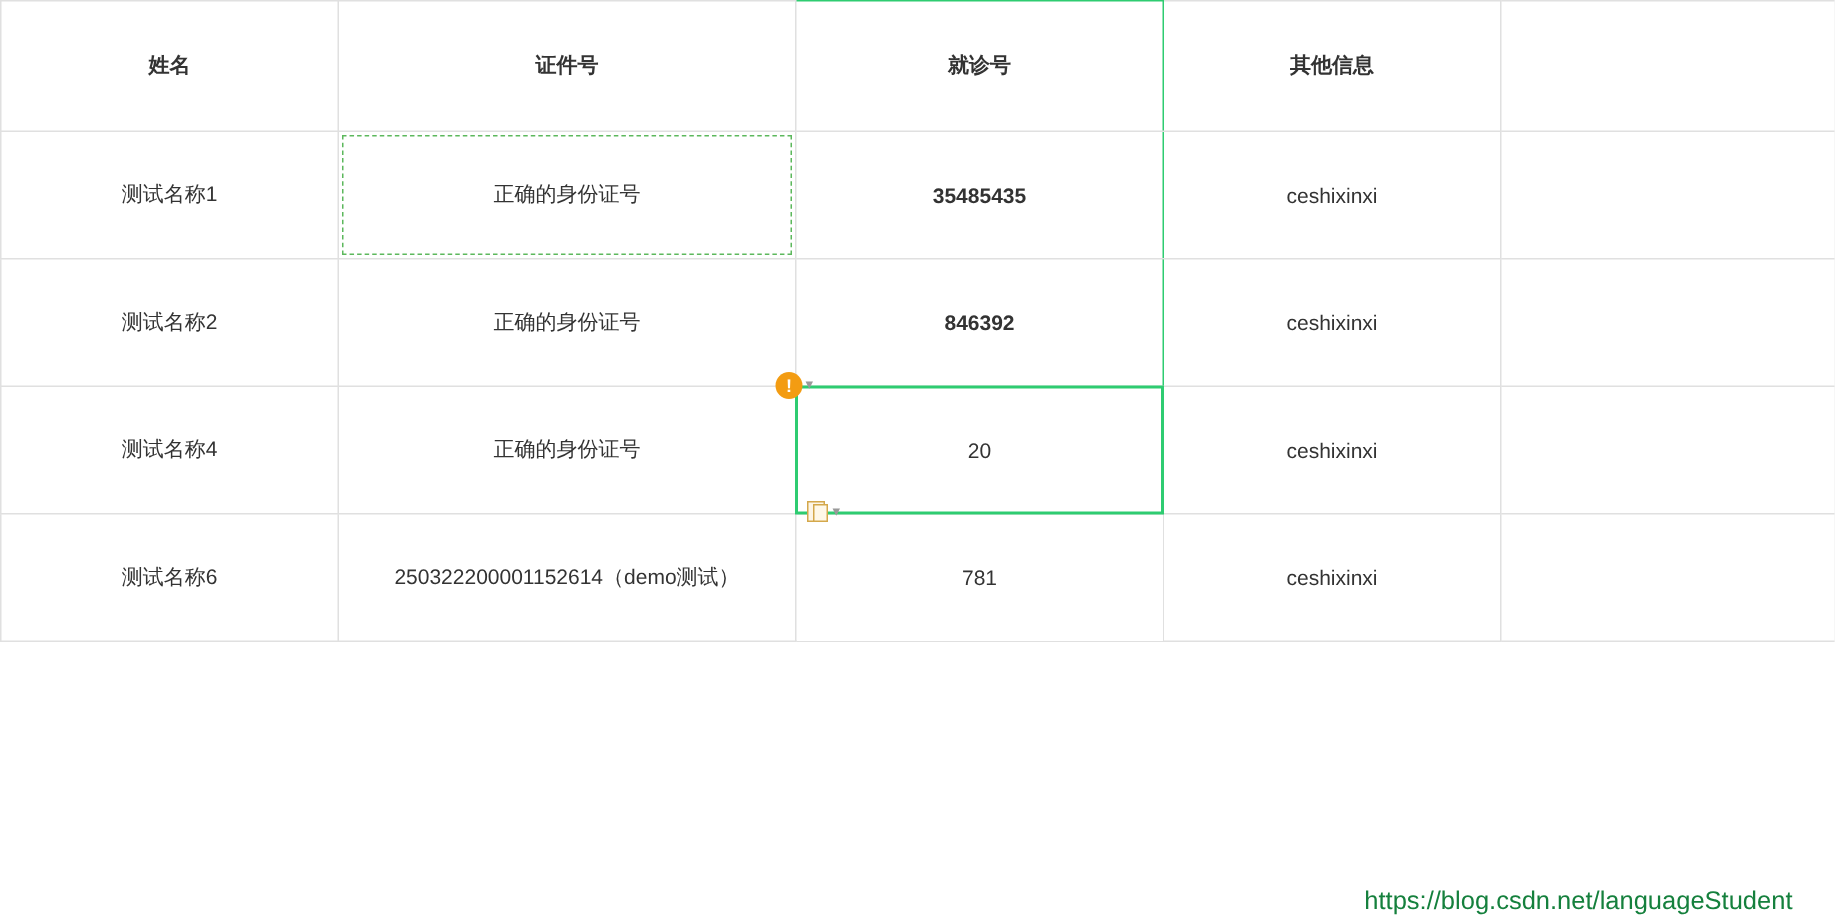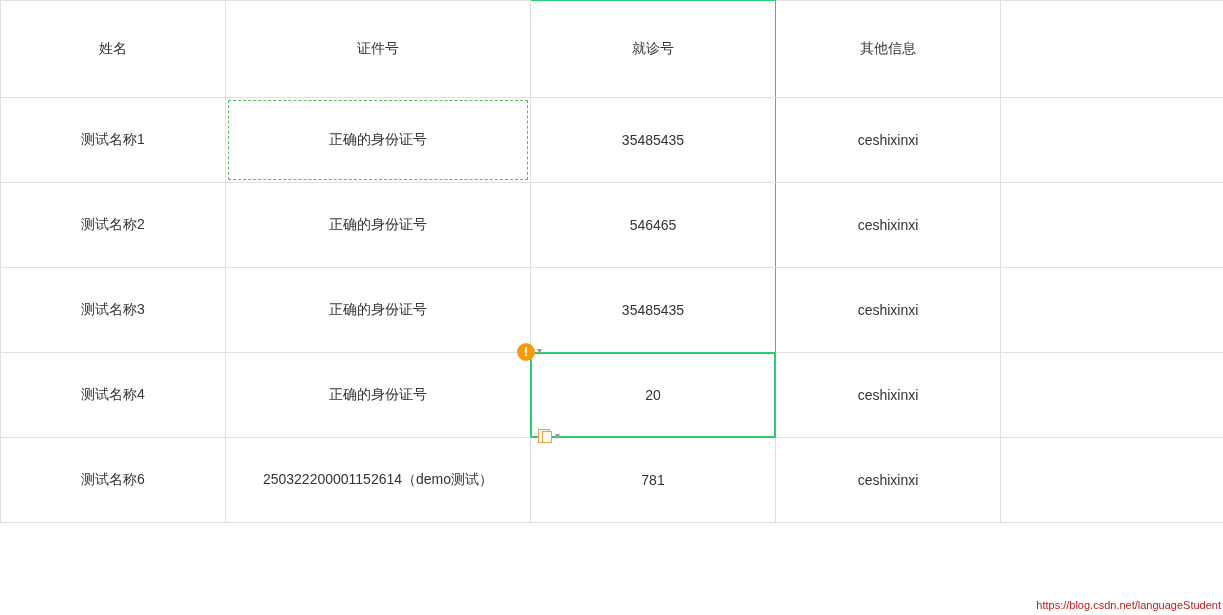--- a/index.html
+++ b/index.html
@@ -23,22 +23,22 @@
     }
     th, td {
       border: 1px solid #e0e0e0;
       text-align: center;
       vertical-align: middle;
       height: 85px;
       padding: 0 8px;
       background: #fff;
     }
     th {
-      font-weight: normal;
-      height: 97px;
+      font-weight: bold;
+      height: 87px;
     }
     .col-name { width: 225px; }
     .col-id { width: 305px; }
     .col-visit { width: 245px; }
     .col-other { width: 225px; }
     .col-extra { width: 223px; }
     
     
     .dashed-select {
       position: relative;
@@ -142,28 +142,29 @@
     
     
     .visit-col-border-top {
       border-left: 1px solid #2ecc71 !important;
       border-right: 1px solid #2ecc71 !important;
       border-top: 1px solid #2ecc71 !important;
     }
     .visit-col-border {
       border-left: 1px solid #2ecc71 !important;
       border-right: 1px solid #2ecc71 !important;
+      font-weight: bold;
     }
     
     .watermark {
       position: absolute;
       bottom: 4px;
-      right: 2px;
-      font-size: 11px;
-      color: #b91c1c;
+      right: 28px;
+      font-size: 17px;
+      color: #15803d;
       font-family: Arial, sans-serif;
     }
   </style>
 </head>
 <body>
 
 <table>
   <colgroup>
     <col class="col-name">
     <col class="col-id">
@@ -184,28 +185,21 @@
     <tr>
       <td>测试名称1</td>
       <td class="dashed-select">正确的身份证号</td>
       <td class="visit-col-border">35485435</td>
       <td>ceshixinxi</td>
       <td></td>
     </tr>
     <tr>
       <td>测试名称2</td>
       <td>正确的身份证号</td>
-      <td class="visit-col-border">546465</td>
-      <td>ceshixinxi</td>
-      <td></td>
-    </tr>
-    <tr>
-      <td>测试名称3</td>
-      <td>正确的身份证号</td>
-      <td class="visit-col-border">35485435</td>
+      <td class="visit-col-border">846392</td>
       <td>ceshixinxi</td>
       <td></td>
     </tr>
     <tr>
       <td>测试名称4</td>
       <td>正确的身份证号</td>
       <td class="solid-select rel">
         <span class="warning-badge">!</span>
         <span class="warning-dropdown">▾</span>
         <span>20</span>

